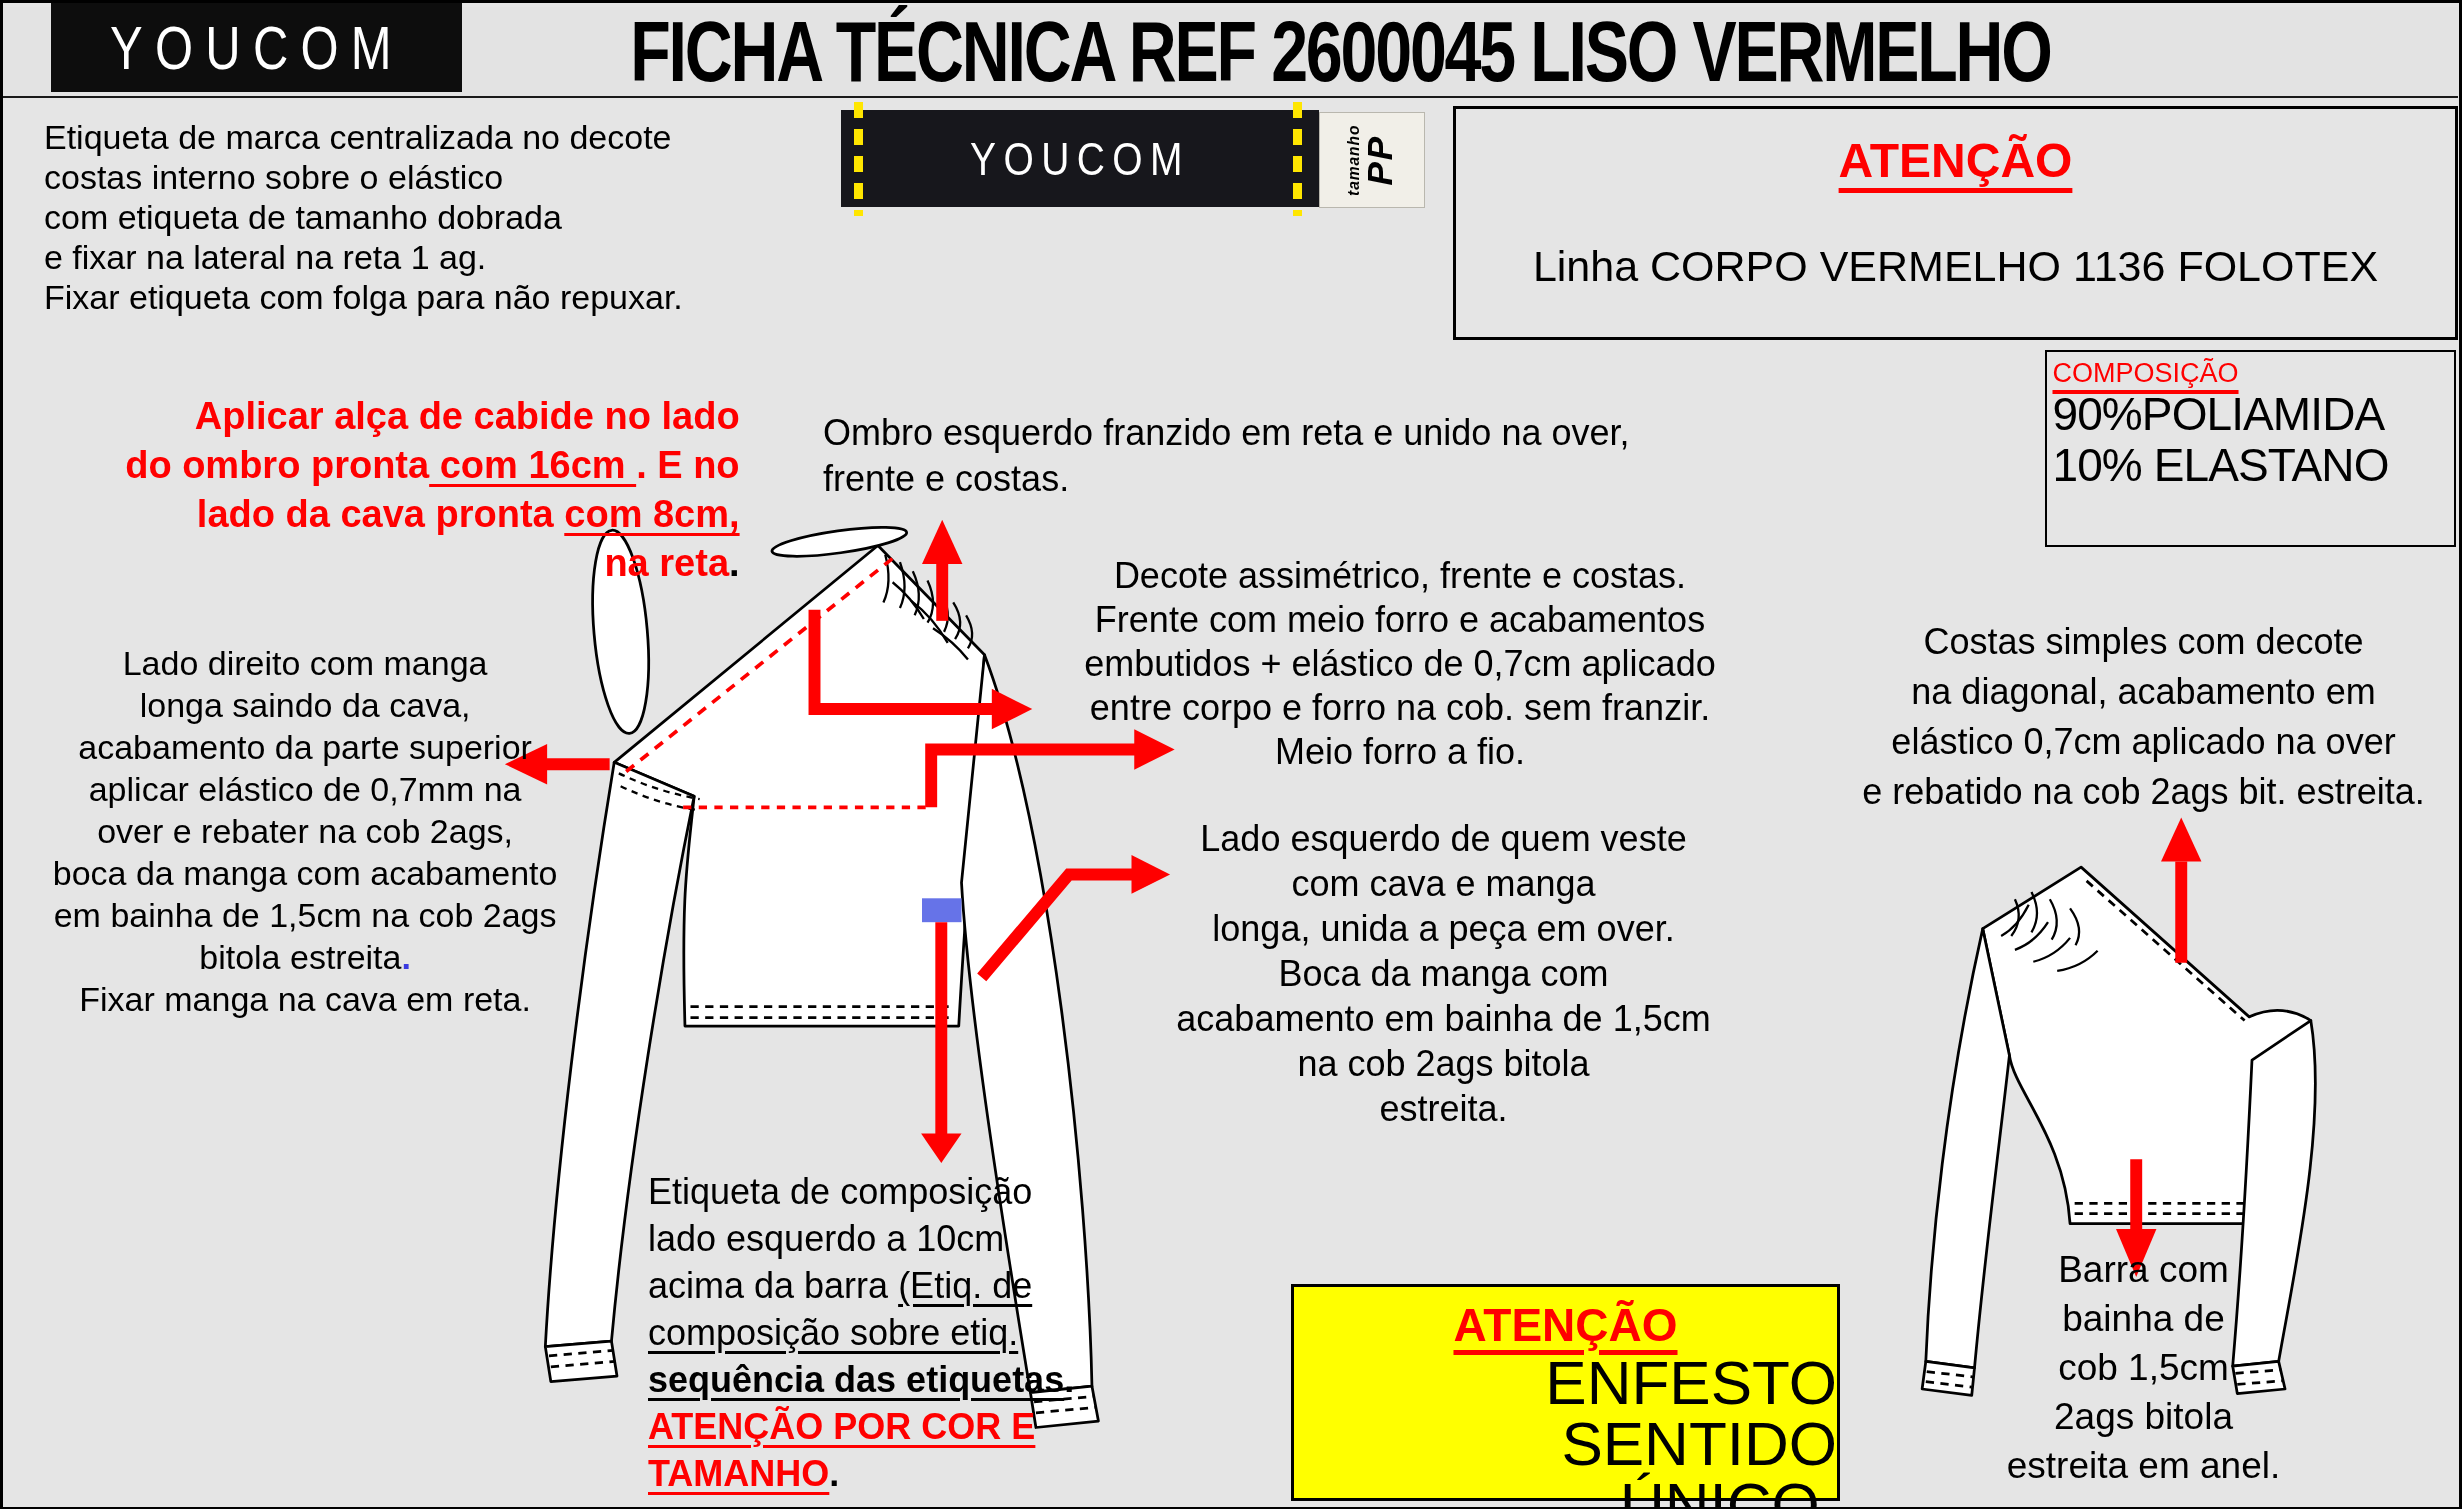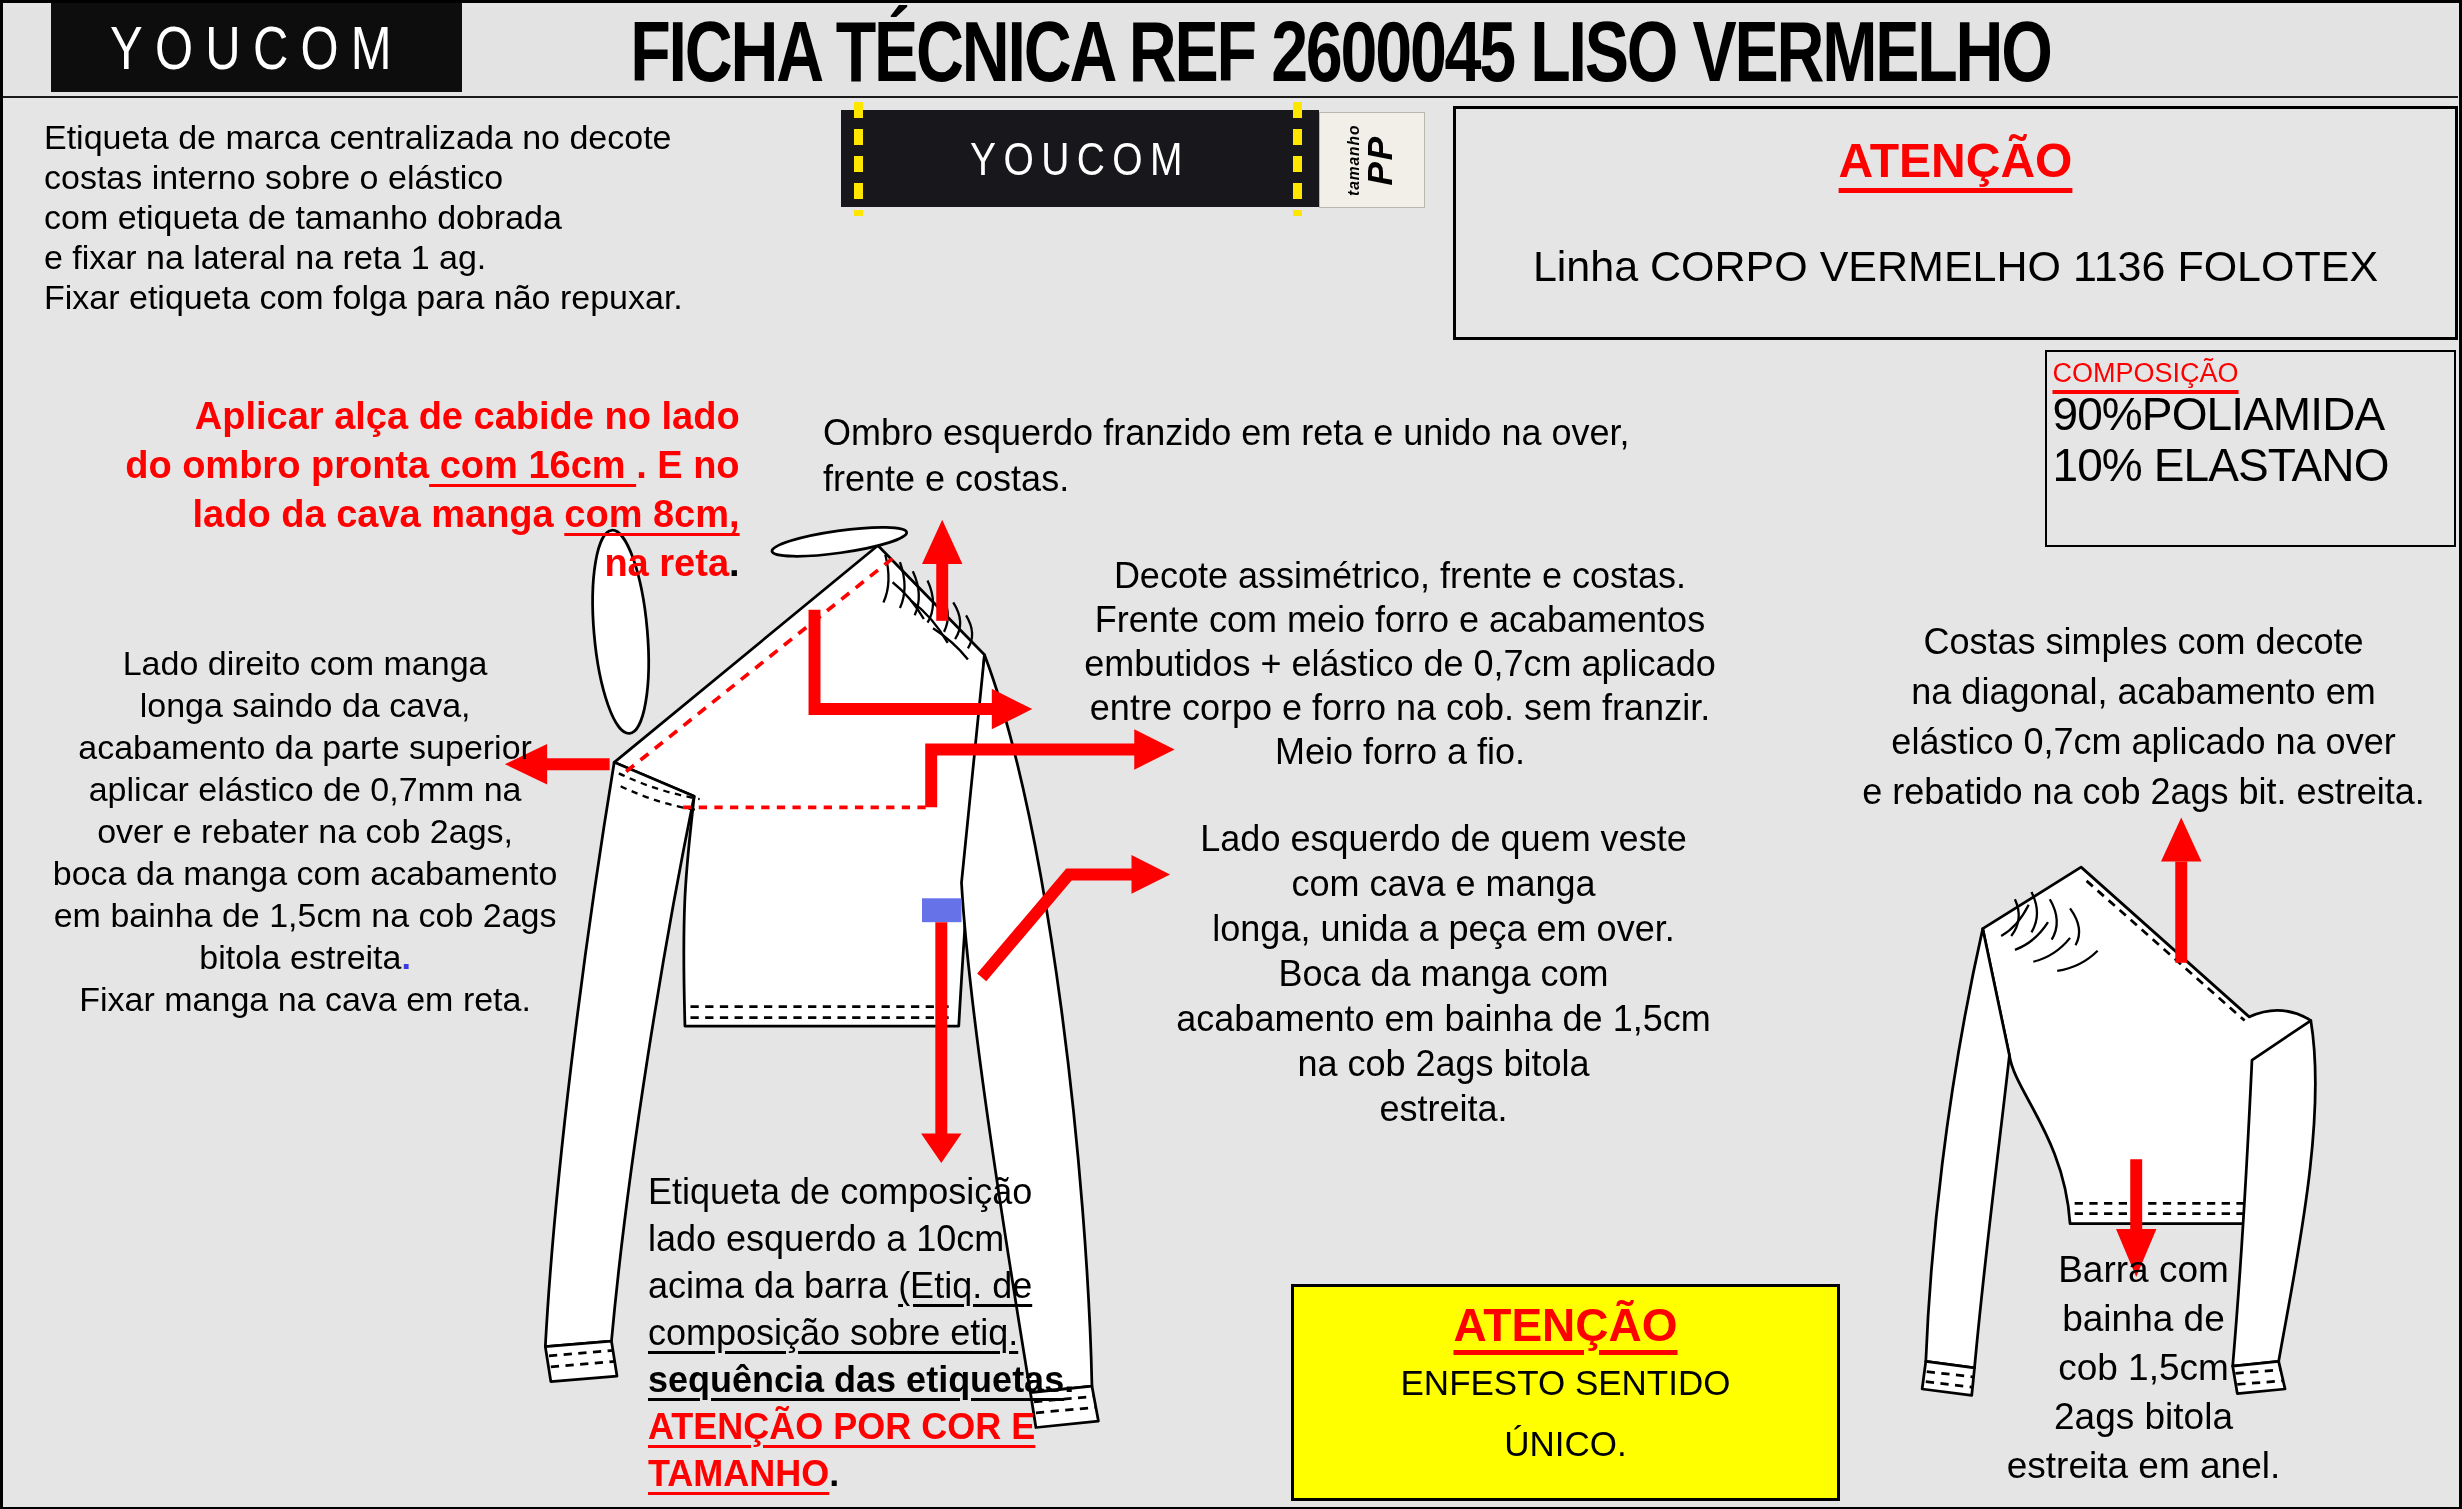--- a/index.html
+++ b/index.html
@@ -46,21 +46,21 @@
                    text-decoration-thickness:4.6px;}
   .attention-body{margin-top:54px;font-size:43px;text-align:center;}
   .comp-box{left:2042px;top:347px;width:411px;height:197px;border:2.8px solid #000;padding-left:5.5px;box-sizing:border-box;}
   .comp-title{margin-top:5.5px;font-size:27px;font-weight:normal;color:#FF0000;
               text-decoration:underline;text-underline-offset:8.3px;text-decoration-thickness:3.7px;}
   .comp-line{font-size:46px;line-height:51px;letter-spacing:-0.9px;}
   .yellow-box{left:1288px;top:1281px;width:549px;height:217px;background:#FFFF00;
               border:3.7px solid #000;box-sizing:border-box;text-align:center;}
   .yellow-title{margin-top:11px;font-size:46px;font-weight:bold;color:#FF0000;
                 text-decoration:underline;text-underline-offset:9.2px;text-decoration-thickness:4.6px;}
-  .yellow-line{font-size:35px;line-height:61px;}
+  .yellow-line{font-size:62px;line-height:61px;text-align:right;}
   svg{position:absolute;overflow:visible;}
   .gar{fill:#fff;stroke:#000;stroke-width:3px;stroke-linejoin:round;}
   .thin{fill:none;stroke:#000;stroke-width:2.5px;}
   .stitch{fill:none;stroke:#000;stroke-width:3px;stroke-dasharray:9 7;}
   .rdash{fill:none;stroke:#FF0000;stroke-width:4px;stroke-dasharray:11 9;}
   .rline{fill:none;stroke:#FF0000;stroke-width:13px;}
   .rhead{fill:#FF0000;stroke:none;}
 </style>
 </head>
 <body>
@@ -209,21 +209,21 @@
 
   <div class="abs comp-box">
     <div class="comp-title">COMPOSIÇÃO</div>
     <div class="comp-line">90%POLIAMIDA</div>
     <div class="comp-line">10% ELASTANO</div>
   </div>
 
   <div class="abs center red bold nowrap" style="left:27.6px;top:389px;width:709px;font-size:38px;line-height:49px;">
     <div>Aplicar alça de cabide no lado</div>
     <div><span>do ombro pronta</span><span class="u"> com 16cm </span><span>. E no</span></div>
-    <div><span>lado da cava manga </span><span class="u">com 8cm,</span></div>
+    <div><span>lado da cava pronta </span><span class="u">com 8cm,</span></div>
     <div><span>na reta</span><span style="color:#000;">.</span></div>
   </div>
 
   <div class="abs t39 nowrap" style="left:820px;top:407px;line-height:46px;">
     <div>Ombro esquerdo franzido em reta e unido na over,</div>
     <div> frente e costas.</div>
   </div>
 
   <div class="abs center nowrap" style="left:4.6px;top:639px;width:595px;font-size:34px;line-height:42px;">
     <div>Lado direito com manga</div>

